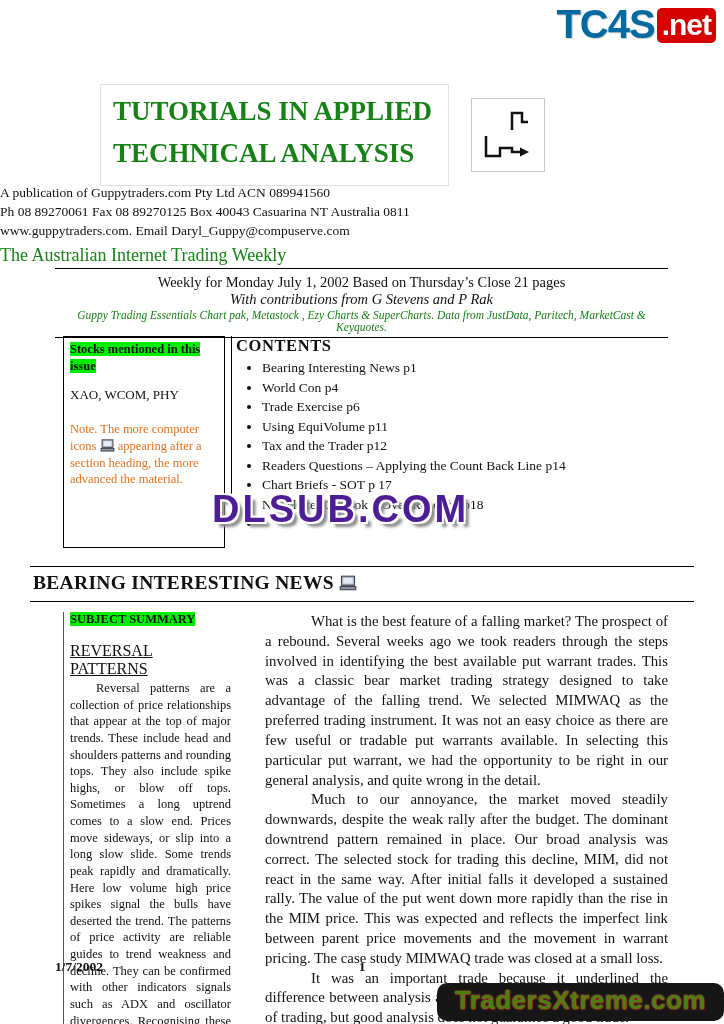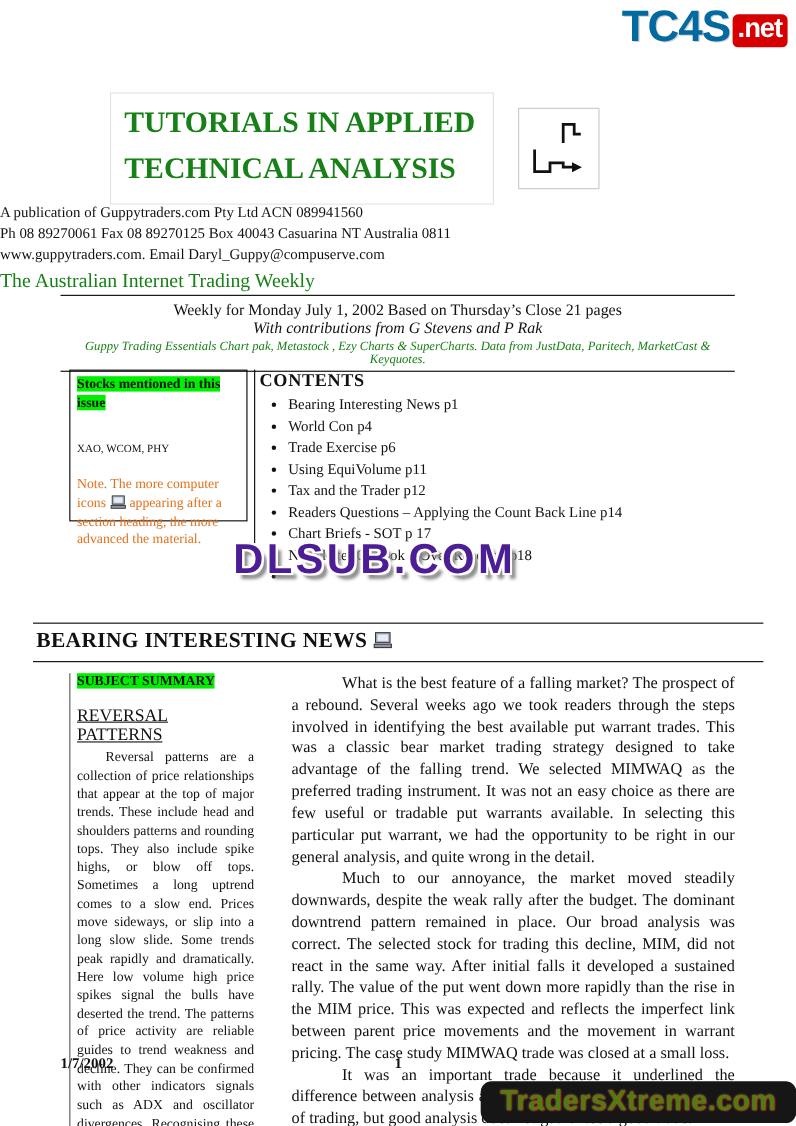--- a/index.html
+++ b/index.html
@@ -6,45 +6,45 @@
   .page{
     position:relative; width:724px; height:1024px; margin:0 auto;
     background:#ffffff; overflow:hidden;
     font-family:"Liberation Serif", serif; color:#111;
   }
   
   .tc4s{position:absolute; top:2px; right:8px; font-family:"Liberation Sans",sans-serif;
         font-weight:bold; font-size:40px; letter-spacing:-1px; line-height:1.1;}
   .tc4s-gray{color:#0369a1; text-shadow:1px 1px 0 #cfcfcf;}
   .tc4s-net{background:#d60000; color:#ffffff; padding:0 5px 2px; margin-left:2px;
-            border-radius:5px; font-size:25px; display:inline-block; vertical-align:3px;text-align:right;}
+            border-radius:5px; font-size:30px; display:inline-block; vertical-align:3px;text-align:right;}
   
   .masthead{position:absolute; top:84px; left:100px; display:flex; align-items:center; gap:22px;}
   .mast-title{border:1px solid #e2e2e2; padding:6px 16px 10px 12px; font-weight:bold;
               font-size:27px; color:#178017; line-height:1.55; white-space:nowrap;}
   .mast-logo{width:72px; height:72px; border:1px solid #c9c9c9; display:flex;
              align-items:center; justify-content:center; background:#fff;}
   
   .pub{position:absolute; top:183px; left:0; right:0; text-align:left;
        font-size:13.5px; line-height:1.42;}
   .tagline{color:#178017; font-size:18px; margin-top:3px;}
   
   .issue{position:absolute; top:268px; left:55px; right:56px;
          border-top:1.5px solid #000; border-bottom:1.5px solid #000;
          text-align:center; padding:5px 0 4px;}
   .issue-l1{font-size:14.5px;}
   .issue-l2{font-size:14.5px; font-style:italic;}
   .issue-l3{font-size:11.5px; font-style:italic; color:#178017; margin-top:1px;}
   
   .contents-row{position:absolute; top:336px; left:63px; right:56px; display:flex;}
   .stocks-box{width:162px; flex:none; border:1px solid #000; padding:4px 6px;
-              height:138px; box-sizing:border-box;}
+              height:212px; box-sizing:border-box;}
   .hl{background:#00ef00;}
   .stocks-header{font-weight:bold; font-size:12.5px; line-height:1.35;}
-  .stocks-list{margin-top:28px; font-size:10px;}
+  .stocks-list{margin-top:12px; font-size:13px;}
   .stocks-note{margin-top:18px; font-size:12.5px; color:#e2711d; line-height:1.35;}
   .vrule{width:0; border-left:1px solid #000; margin-left:6px; height:172px;}
   .contents{margin-left:4px; flex:1;}
   .contents-title{font-weight:bold; font-size:16.5px; letter-spacing:0.6px; margin-bottom:4px;}
   .contents-list{list-style:disc; margin:2px 0 0 26px; padding:0; font-size:13.5px;}
   .contents-list li{margin-bottom:3.5px; min-height:1.1em;}
   
   .dlsub{position:absolute; top:488px; left:212px;
          font-family:"Liberation Sans",sans-serif; font-weight:bold; font-size:38px;
          letter-spacing:3px; color:#4c1d95;

